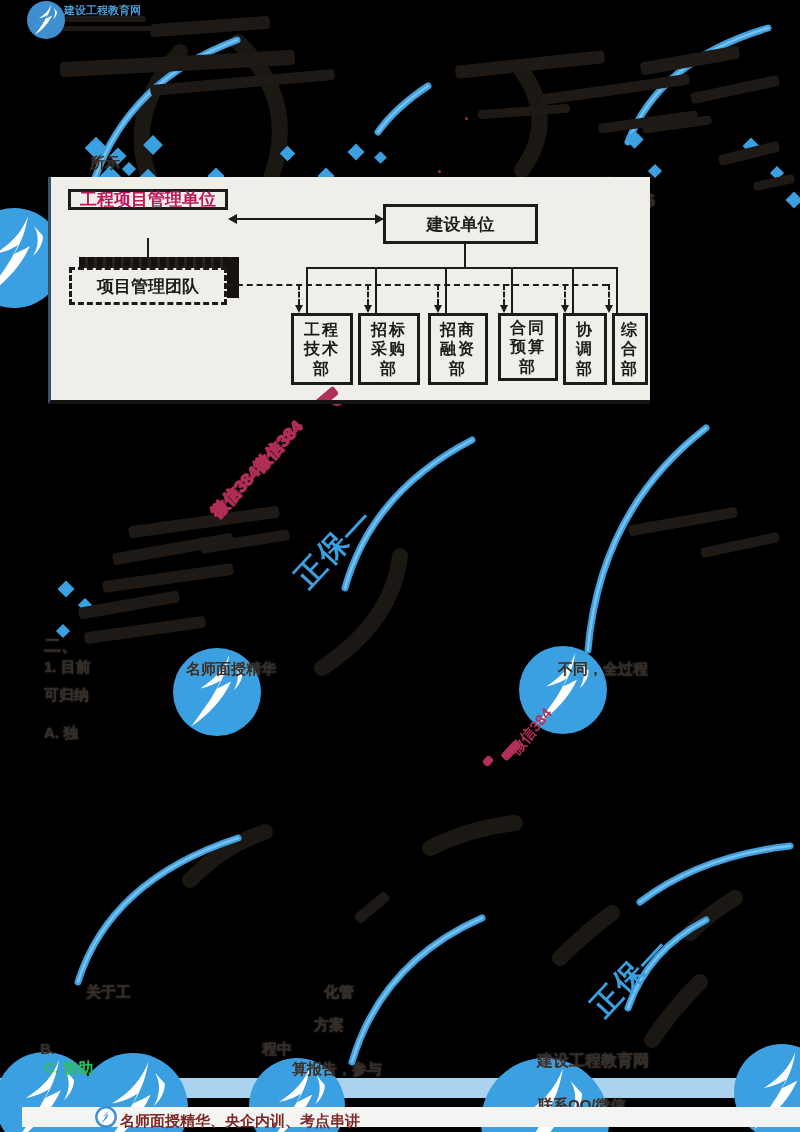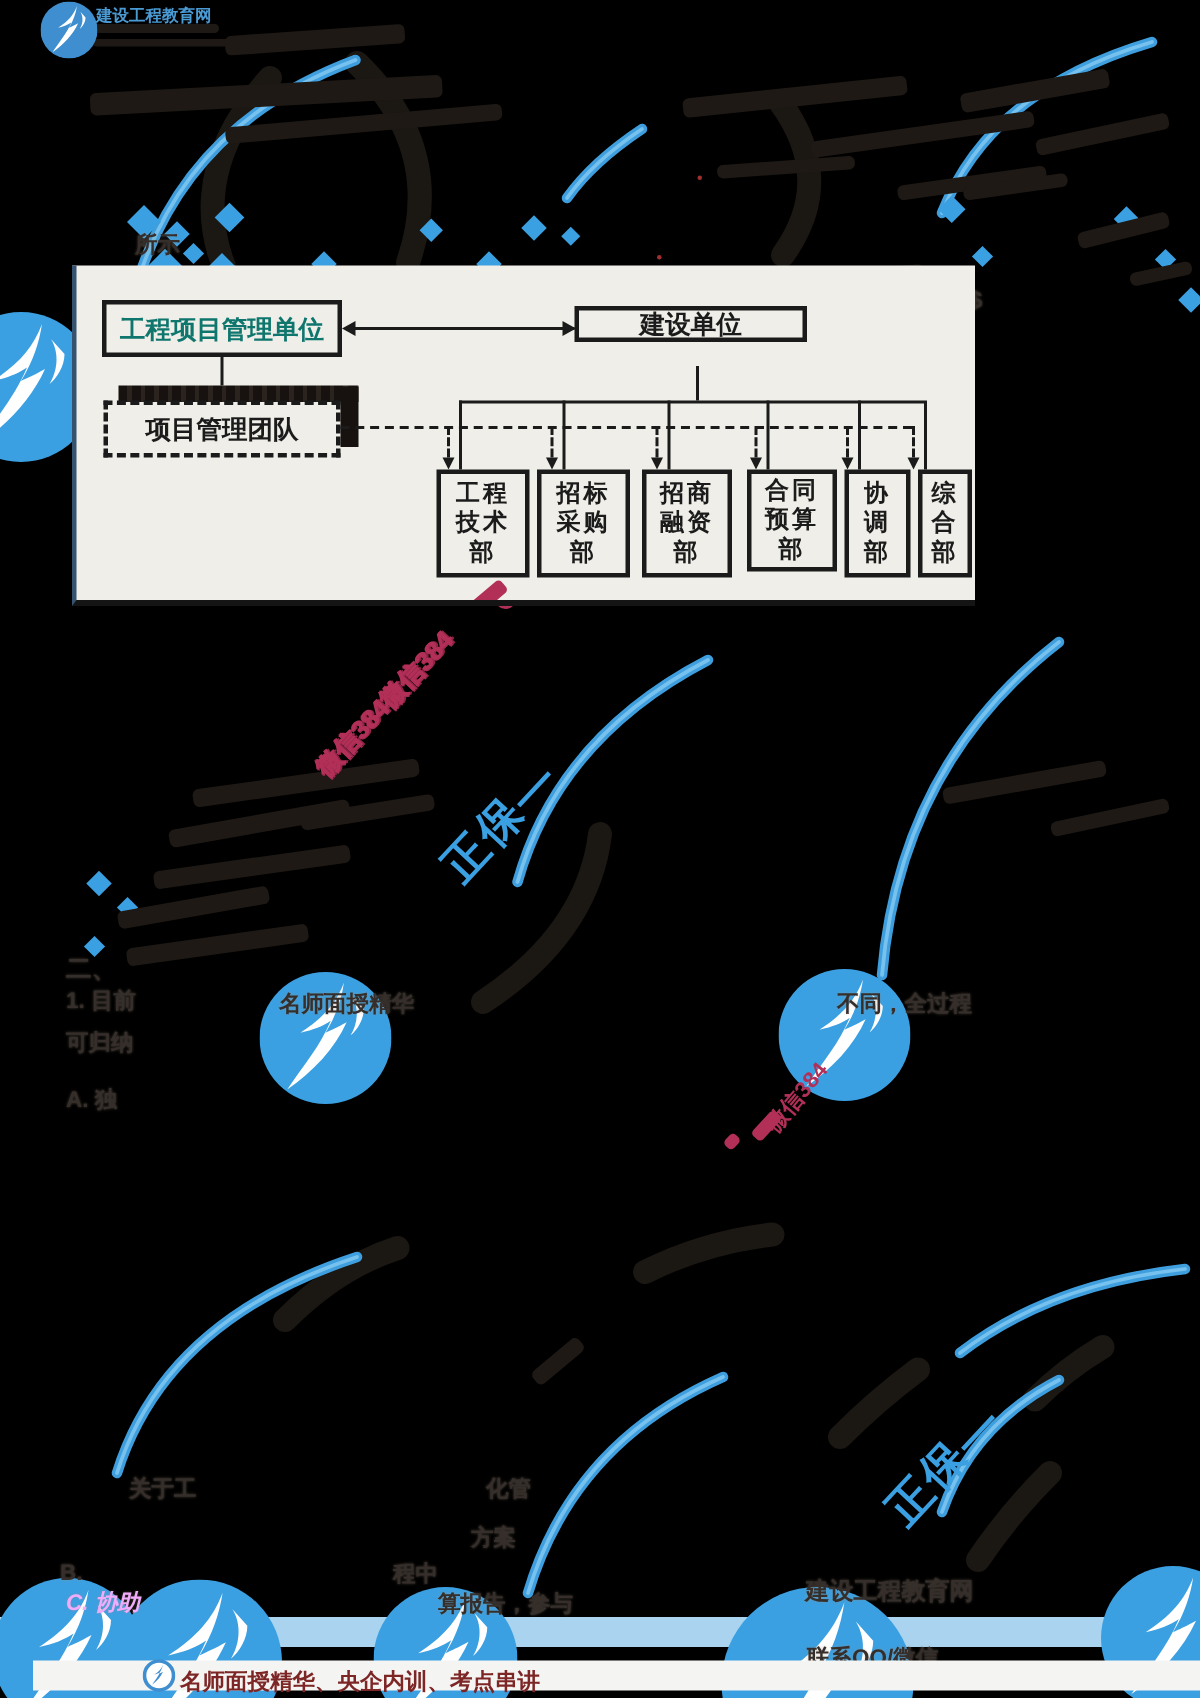--- a/index.html
+++ b/index.html
@@ -70,23 +70,23 @@
     <svg width="38" height="38" style="position:absolute;left:27px;top:1px" viewBox="0 0 100 100">
       <circle cx="50" cy="50" r="50" fill="#3f8fd0"></circle>
       <path d="M64 8 C58 24 48 35 31 46 C41 44 48 41 54 37 C46 56 34 70 21 89 C41 75 57 58 66 38 C59 42 54 44 50 46 C58 33 62 21 64 8 Z" fill="#fff"></path>
       <path d="M70 18 C76 28 74 40 69 48 C74 44 79 36 79 28 Z" fill="#fff"></path>
     </svg>
     <div class="htext" style="left:64px;top:3px;font-size:11px;color:#4a9ad4">建设工程教育网</div>
   </div>
 
   <div id="diagram" style="left: 48px; top: 177px; width: 602px; height: 227px; background: rgb(239, 238, 232); border-left: 3px solid rgb(53, 83, 111); border-bottom: 4px solid rgb(20, 20, 20); box-sizing: border-box; z-index: 40;">
 
-    <div class="dbox" style="left:17px;top:23px;width:160px;height:38px;border:3px solid #1b1b1b;font-size:17px;color:#0f766e">工程项目管理单位</div>
-
-    <div class="dbox" style="left:332px;top:27px;width:155px;height:24px;border:3px solid #1b1b1b;font-size:17px;color:#1b1b1b">建设单位</div>
+    <div class="dbox" style="left:17px;top:12px;width:160px;height:21px;border:3px solid #1b1b1b;font-size:17px;color:#be185d">工程项目管理单位</div>
+
+    <div class="dbox" style="left:332px;top:27px;width:155px;height:40px;border:3px solid #1b1b1b;font-size:17px;color:#1b1b1b">建设单位</div>
 
     <div class="dline" style="left:184px;top:41px;width:148px;height:2px;background:#1b1b1b"></div>
     <div class="tri" style="left:177px;top:37px;border-top:5px solid transparent;border-bottom:5px solid transparent;border-right:9px solid #1b1b1b"></div>
     <div class="tri" style="left:324px;top:37px;border-top:5px solid transparent;border-bottom:5px solid transparent;border-left:9px solid #1b1b1b"></div>
 
     <div class="dline" style="left:96px;top:61px;width:2px;height:19px;background:#1b1b1b"></div>
     <div class="dline" style="left:28px;top:80px;width:160px;height:11px;background:repeating-linear-gradient(90deg,#17120f 0 6px,#2b241e 6px 9px)"></div>
     <div class="dline" style="left:176px;top:81px;width:12px;height:40px;background:#17120f"></div>
 
     <div class="dbox" style="left:18px;top:90px;width:158px;height:38px;border:3px dashed #1b1b1b;font-size:17px;color:#1b1b1b">项目管理团队</div>
@@ -253,17 +253,17 @@
     <div class="frag" style="left: 44px; top: 658px; font-size: 15px; color: rgb(53, 46, 42); z-index: 30;">1. 目前</div>
     <div class="frag" style="left: 186px; top: 660px; font-size: 15px; color: rgb(53, 46, 42); z-index: 30;">名师面授精华</div>
     <div class="frag" style="left: 558px; top: 660px; font-size: 15px; color: rgb(53, 46, 42); z-index: 30;">不同，全过程</div>
     <div class="frag" style="left: 44px; top: 686px; font-size: 15px; color: rgb(53, 46, 42); z-index: 30;">可归纳</div>
     <div class="frag" style="left: 44px; top: 724px; font-size: 15px; color: rgb(53, 46, 42); z-index: 30;">A. 独</div>
     <div class="frag" style="left: 86px; top: 983px; font-size: 15px; color: rgb(53, 46, 42); z-index: 30;">关于工</div>
     <div class="frag" style="left: 324px; top: 983px; font-size: 15px; color: rgb(53, 46, 42); z-index: 30;">化管</div>
     <div class="frag" style="left: 314px; top: 1016px; font-size: 15px; color: rgb(53, 46, 42); z-index: 30;">方案</div>
     <div class="frag" style="left: 40px; top: 1040px; font-size: 15px; color: rgb(53, 46, 42); z-index: 30;">B.</div>
     <div class="frag" style="left: 262px; top: 1040px; font-size: 15px; color: rgb(53, 46, 42); z-index: 30;">程中</div>
-    <div class="frag" style="left: 44px; top: 1059px; font-size: 15px; color: #f0abfc; z-index: 30; font-style: italic;">C. 协助</div>
+    <div class="frag" style="left: 44px; top: 1059px; font-size: 15px; color: #22c55e; z-index: 30;">C. 协助</div>
     <div class="frag" style="left: 292px; top: 1060px; font-size: 15px; color: rgb(53, 46, 42); z-index: 30;">算报告，参与</div>
     <div class="frag" style="left: 537px; top: 1051px; font-size: 16px; color: rgb(53, 46, 42); z-index: 30;">建设工程教育网</div>
     <div class="frag" style="left: 538px; top: 1096px; font-size: 15px; color: rgb(53, 46, 42); z-index: 30;">联系QQ/微信</div>
   </div>
 
 </body></html>

